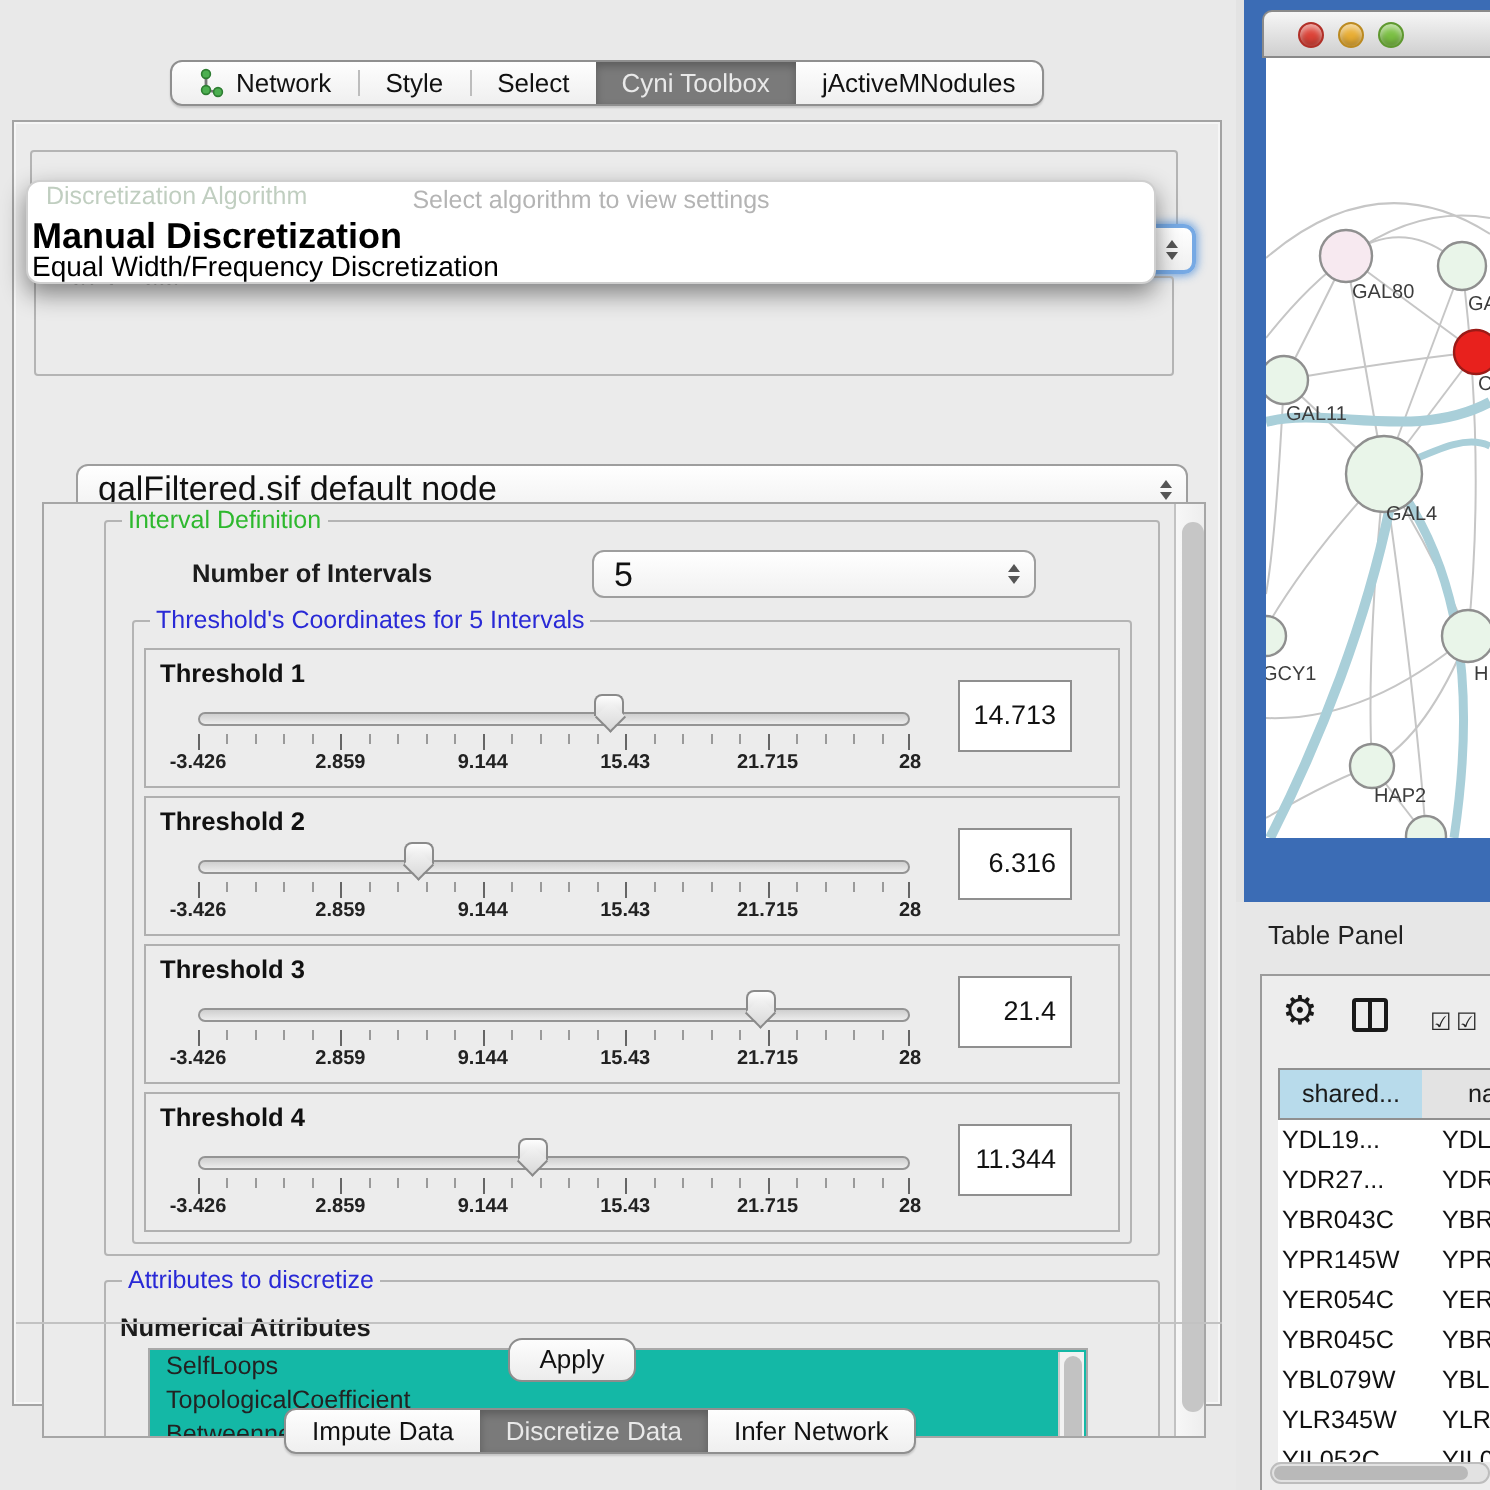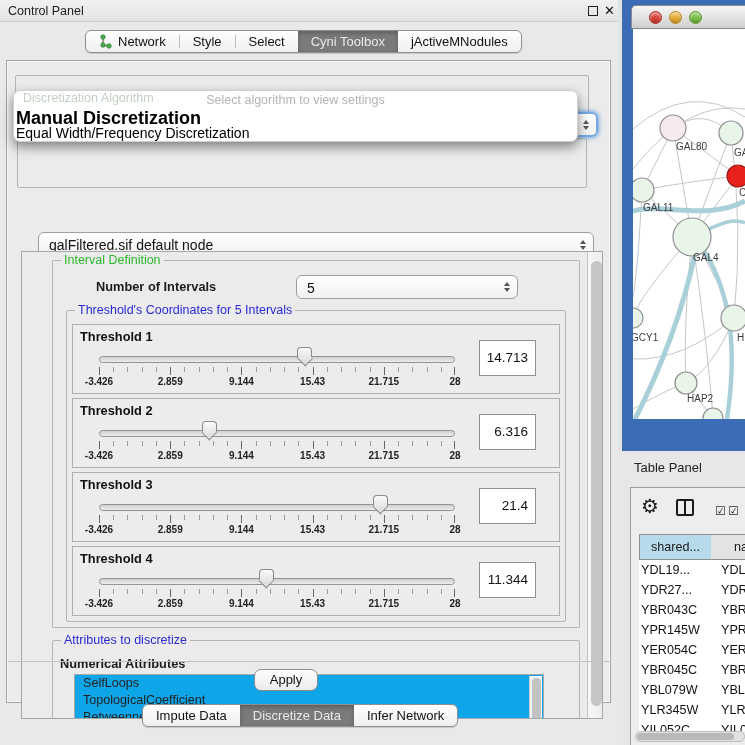--- a/index.html
+++ b/index.html
@@ -41,21 +41,21 @@
   .popup{position:absolute;left:13px;top:80px;width:565px;height:52px;background:#ffffff;z-index:40;
          border:1px solid #cfcfcf;border-radius:7px;box-shadow:0 5px 12px rgba(0,0,0,0.45);margin-top:10px;}
   .popup .ghost{position:absolute;left:9px;top:0px;font-size:12.5px;color:rgba(90,125,90,0.38);}
   .popup .prompt{position:absolute;left:0;top:2px;width:100%;text-align:center;color:#b4b4b4;font-size:12.5px;}
   .popup .opt1{position:absolute;left:2px;top:17px;font-weight:bold;font-size:18px;color:#000;}
   .popup .opt2{position:absolute;left:2px;top:34px;font-size:14px;color:#000;}
 
   
   .tabledata-group{left:10px;top:77px;width:570px;height:50px;}
   .combo{position:absolute;background:linear-gradient(#ffffff,#f1f1f1);border:1px solid #9e9e9e;border-radius:6px;
-         font-size:14px;color:#111;}
+         font-size:17px;color:#111;}
   .combo .val{position:absolute;left:10px;top:0;line-height:24px;}
   .stepper{position:absolute;right:7px;top:0;height:100%;display:flex;flex-direction:column;justify-content:center;gap:2px;}
   .stepper i{display:block;width:0;height:0;border-left:3.5px solid transparent;border-right:3.5px solid transparent;}
   .stepper .up{border-bottom:4.5px solid #555;}
   .stepper .dn{border-top:4.5px solid #555;}
   .td-combo{left:20px;top:93px;width:556px;height:25px;}
 
   
   .scrollpane{position:absolute;left:14px;top:190px;width:582px;height:468px;border:1px solid #a6a6a6;
               background:#ebebeb;overflow:hidden;}
@@ -77,21 +77,21 @@
          background-image:repeating-linear-gradient(to right,#666 0 1px,transparent 1px 71.2px);}
   .ticks-minor{position:absolute;left:26px;top:42px;width:356px;height:5px;
          background-image:repeating-linear-gradient(to right,#9a9a9a 0 1px,transparent 1px 14.24px);}
   .tick-labels{position:absolute;left:26px;top:51px;width:356px;height:13px;}
   .tick-labels span{position:absolute;transform:translateX(-50%);font-size:10px;font-weight:bold;color:#222;white-space:nowrap;}
   .value-box{position:absolute;left:406px;top:15px;width:57px;height:36px;background:#fff;border:1px solid #8f8f8f;
          font-size:13.5px;line-height:34px;text-align:right;padding-right:7px;color:#111;}
 
   .attr-group{left:30px;top:388px;width:528px;height:92px;}
   .attr-sub{position:absolute;left:38px;top:404px;font-weight:bold;font-size:12.8px;}
-  .listbox{position:absolute;left:52px;top:422px;width:470px;height:46px;background:#0ea5e9;border:1px solid #a8a8a8;overflow:hidden;}
+  .listbox{position:absolute;left:52px;top:422px;width:470px;height:46px;background:#14b8a6;border:1px solid #a8a8a8;overflow:hidden;}
   .listbox .item{height:17px;line-height:17px;padding-left:8px;font-size:12.6px;color:#222;white-space:nowrap;}
   .list-vsb{position:absolute;right:1px;top:1px;width:13px;height:60px;background:#f2f2f2;border-left:1px solid #ccc;}
   .list-vsb .th{position:absolute;left:2px;top:2px;width:9px;height:52px;background:#c2c2c2;border-radius:5px;}
 
   .vscroll{position:absolute;left:565px;top:0;width:17px;height:468px;background:linear-gradient(to right,#f7f7f7,#ececec);
            border-left:1px solid #c2c2c2;}
   .vscroll .th{position:absolute;left:2.5px;top:9px;width:11px;height:445px;background:#c6c6c6;border-radius:6px;}
 
   .apply-sep{position:absolute;left:1px;top:600px;width:603px;border-top:1px solid #c2c2c2;}
   .apply-btn{position:absolute;left:247px;top:608px;width:64px;height:22px;background:linear-gradient(#fdfdfd,#ececec);
@@ -127,25 +127,20 @@
   .hscroll{position:absolute;left:4px;top:243px;width:110px;height:11px;background:#e2e2e2;border:1px solid #bdbdbd;border-radius:6px;}
   .hscroll .th{position:absolute;left:1px;top:1px;width:97px;height:7px;background:#b9b9b9;border-radius:4px;}
 </style>
 </head>
 <body>
 
 <div id="root">
 
   <div class="left-panel">
 
-    <div class="titlebar">
-      <span class="t">Control Panel</span>
-      <span class="float-ic"></span>
-      <span class="close-ic">✕</span>
-    </div>
 
     <div class="tabstrip">
       <div class="tab">
         <svg class="net-ic" viewBox="0 0 13 15">
           <line x1="4" y1="3" x2="4" y2="12" stroke="#777" stroke-width="1.4"></line>
           <line x1="4" y1="11" x2="9" y2="12" stroke="#777" stroke-width="1.4"></line>
           <circle cx="4" cy="3" r="2.2" fill="#4caf50" stroke="#2e7d32" stroke-width="0.8"></circle>
           <circle cx="4" cy="11" r="2.2" fill="#4caf50" stroke="#2e7d32" stroke-width="0.8"></circle>
           <circle cx="10" cy="12" r="2.2" fill="#4caf50" stroke="#2e7d32" stroke-width="0.8"></circle>
         </svg>

